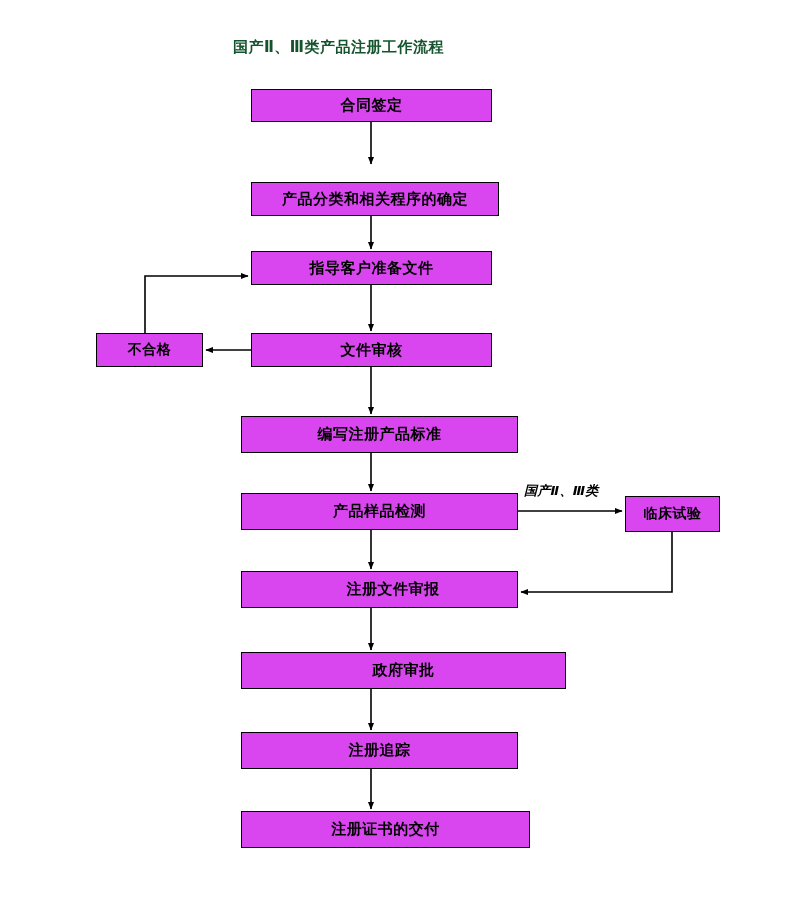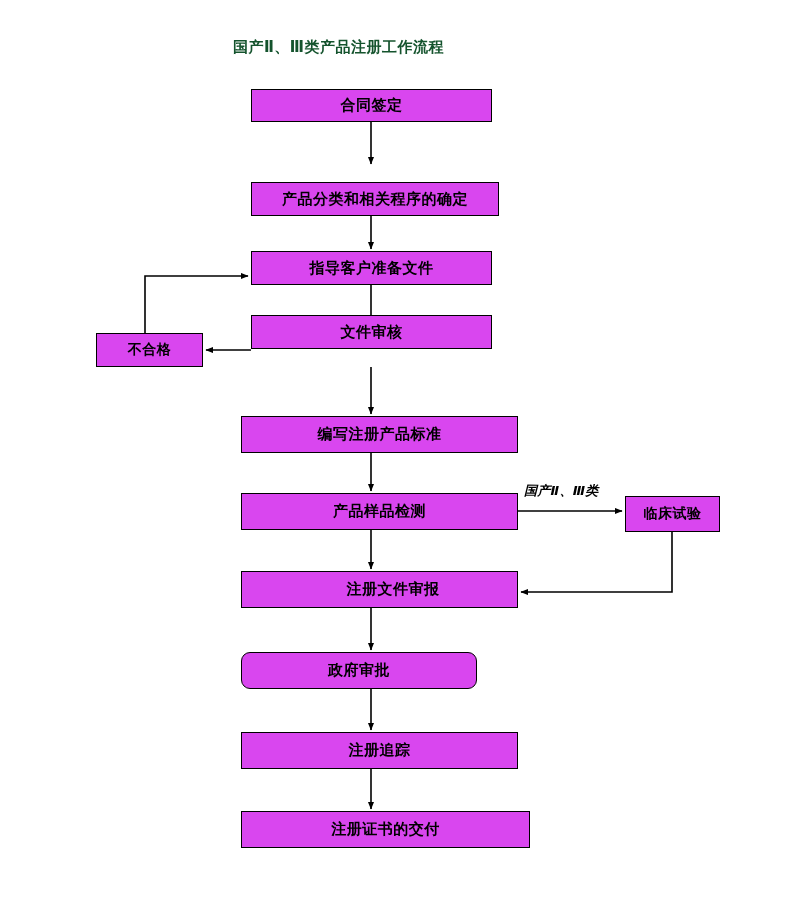--- a/index.html
+++ b/index.html
@@ -111,33 +111,33 @@
 
     <line x1="371" y1="769" x2="371" y2="809" marker-end="url(#arrow)"></line>
   </svg>
 
   <div class="node" style="left:251px; top:89px; width:241px; height:33px;">合同签定</div>
 
   <div class="node" style="left:251px; top:166px; width:248px; height:34px;margin-top:16px;">产品分类和相关程序的确定</div>
 
   <div class="node" style="left:251px; top:251px; width:241px; height:34px;">指导客户准备文件</div>
 
-  <div class="node" style="left:251px; top:315px; width:241px; height:34px;">文件审核</div>
+  <div class="node" style="left:251px; top:333px; width:241px; height:34px;">文件审核</div>
 
   <div class="node small" style="left:96px; top:333px; width:107px; height:34px;">不合格</div>
 
   <div class="node" style="left:241px; top:493px; width:277px; height:37px;">产品样品检测</div>
 
   <div class="node" style="left:241px; top:416px; width:277px; height:37px;">编写注册产品标准</div>
 
   <div class="node small" style="left:625px; top:496px; width:95px; height:36px;">临床试验</div>
 
   <div class="node" style="left:241px; top:571px; width:277px; height:37px;padding-left:27px;">注册文件审报</div>
 
-  <div class="node" style="left:241px; top:652px; width:236px; height:37px;border-radius:9px;">政府审批</div>
+  <div class="node" style="left:241px; top:652px; width:325px; height:37px;">政府审批</div>
 
   <div class="node" style="left:241px; top:732px; width:277px; height:37px;">注册追踪</div>
 
   <div class="node" style="left:241px; top:811px; width:289px; height:37px;text-align:right;">注册证书的交付</div>
 
   <div class="edge-label" style="left:524px; top:482px;">国产Ⅱ、Ⅲ类</div>
 
 </div>
 
 </body></html>

